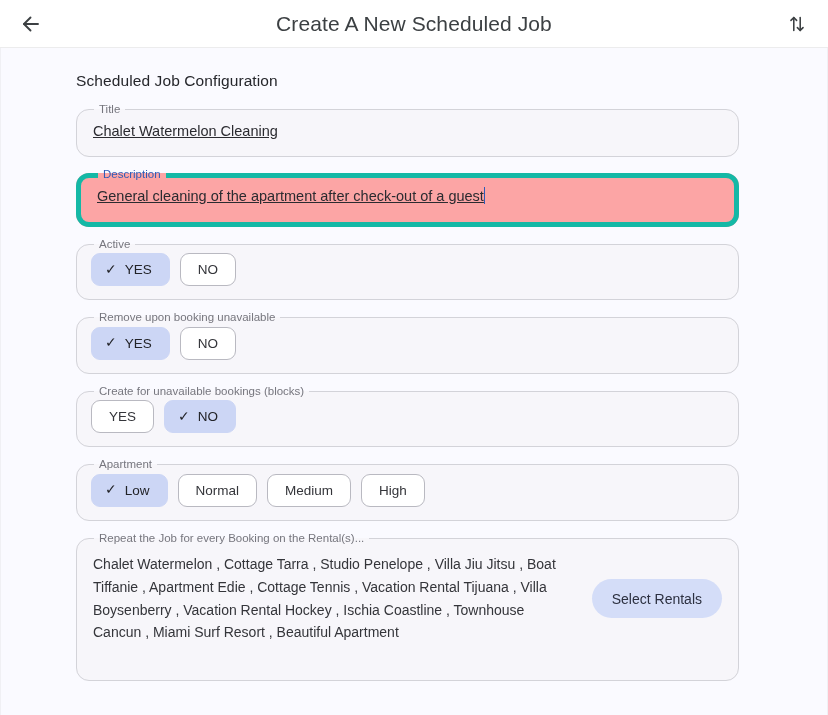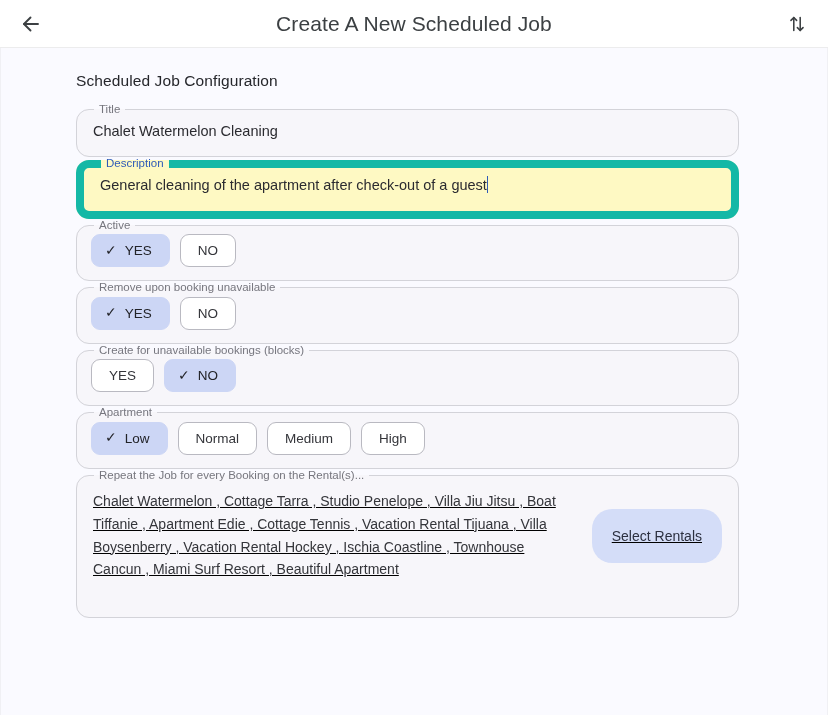--- a/index.html
+++ b/index.html
@@ -60,43 +60,44 @@
     letter-spacing: .1px;
   }
   .section-title.second { margin-top: 22px; margin-bottom: 15px; }
 
   
   fieldset.field {
     position: relative;
     border: 1px solid #d3d3d9;
     border-radius: 13px;
     background: #f7f6fa;
-    margin: 0 0 1px 0;
+    margin: 0 0 12px 0;
     padding: 0 14px 0 14px;
     min-width: 0;
   }
   fieldset.field > legend {
     font-size: 11.5px;
     color: #76767e;
     padding: 0 5px;
     margin-left: 3px;
     line-height: 1;
   }
   fieldset.field.focused {
-    border: 8px solid #14b8a6;
-    background: #fef9c3;
+    border: 5px solid #14b8a6;
+    background: #fca5a5;
   }
   fieldset.field.focused > legend { color: #2f5bb7; }
 
   .field-value {
     font-size: 14.5px;
     color: #2b2b30;
     padding: 6px 2px 16px 2px;
     line-height: 1.3;
     white-space: nowrap;
+    text-decoration: underline;
   }
   .field-value .caret {
     display: inline-block;
     width: 1.5px;
     height: 17px;
     background: #2f5bb7;
     vertical-align: -3px;
     margin-left: 0px;
   }
 
@@ -136,34 +137,33 @@
     transform: translateY(-1px);
   }
 
   
   fieldset.field.rentals { padding-bottom: 16px; }
   .rentals-body {
     display: flex;
     align-items: center;
     gap: 18px;
     padding: 9px 2px 20px 2px;
-    text-decoration: underline;
   }
   .rentals-list {
     flex: 1 1 auto;
     font-size: 14px;
     color: #34353a;
     line-height: 1.62;
   }
   .pill-btn {
     flex: 0 0 auto;
     background: #d4ddf8;
     border: none;
     border-radius: 20px;
-    height: 54px;
+    height: 39px;
     padding: 0 20px;
     font-size: 14px;
     color: #2c3040;
     cursor: pointer;
     font-family: "Liberation Sans", sans-serif;
     white-space: nowrap;
   }
 </style>
 </head>
 <body>

